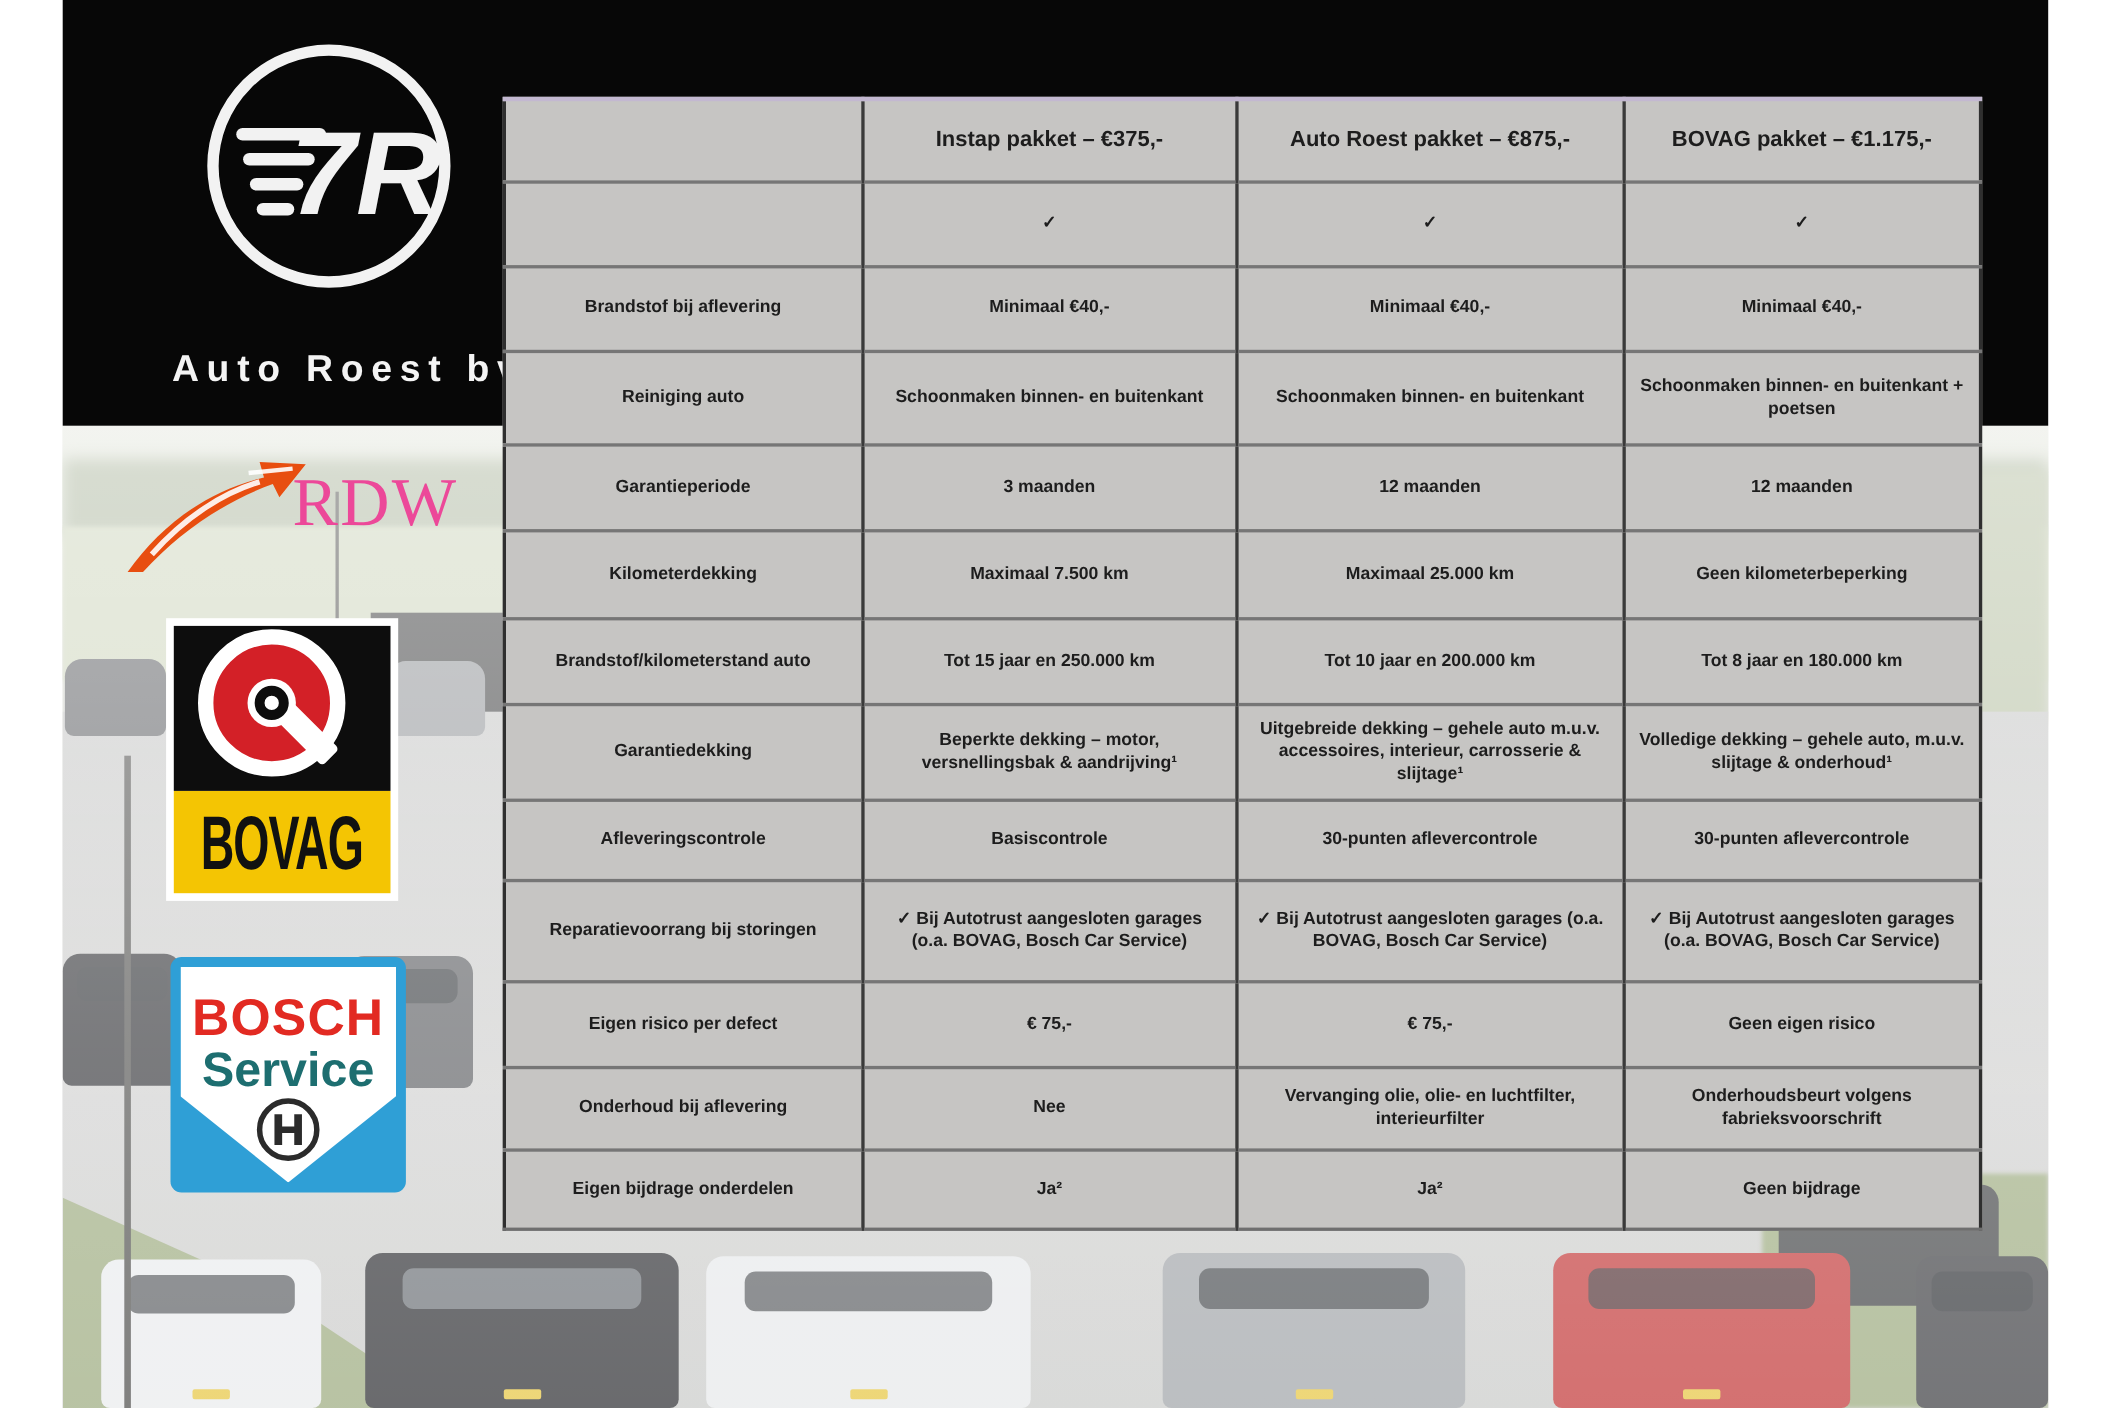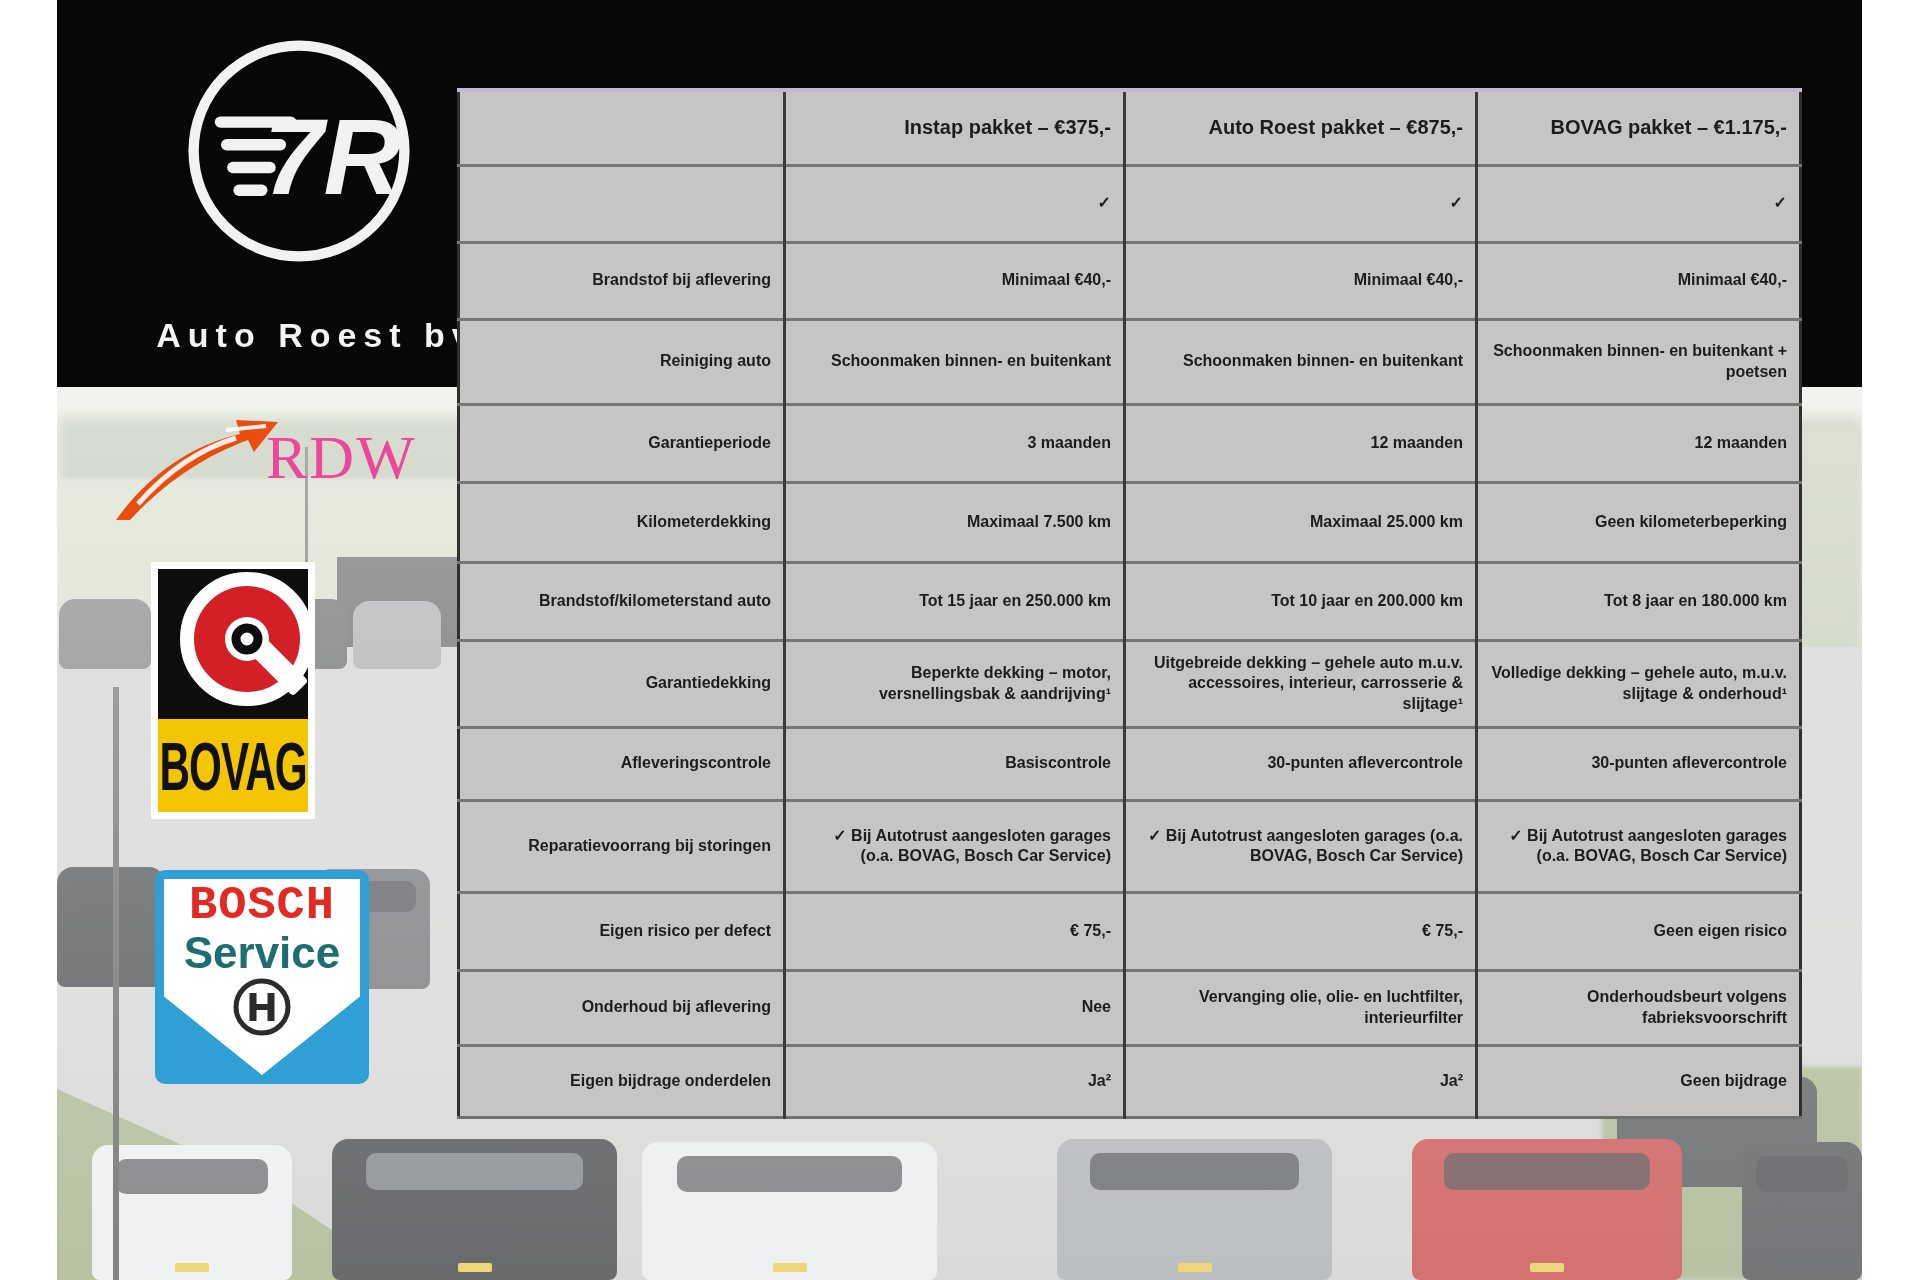--- a/index.html
+++ b/index.html
@@ -32,40 +32,40 @@
   .pole{position:absolute;background:#4b4b49;}
   .car{position:absolute;border-radius:16px 16px 8px 8px;}
   .car .ws{position:absolute;left:12%;top:10%;width:76%;height:26%;border-radius:10px;background:rgba(40,44,48,.75);}
   .car .plate{position:absolute;left:50%;bottom:6%;width:34px;height:9px;margin-left:-17px;background:#e6c53e;border-radius:2px;}
   .wash{position:absolute;inset:0;background:linear-gradient(rgba(255,255,255,.55),rgba(255,255,255,.38) 60%,rgba(255,255,255,.30));}
 
   
   .rdw{position:absolute;left:108px;top:408px;width:320px;height:120px;z-index:6;}
   .rdw-text{position:absolute;left:158px;top:14px;font-family:"Liberation Serif",serif;font-size:62px;
             color:#ec4899;letter-spacing:2px;}
-  .bovag{position:absolute;left:151px;top:562px;width:164px;height:257px;background:#ffffff;z-index:6;
+  .bovag{position:absolute;left:151px;top:562px;width:211px;height:257px;background:#ffffff;z-index:6;
          padding:7px;box-sizing:border-box;}
   .bovag-top{position:relative;width:100%;height:150px;background:#0d0d0d;}
   .bovag-bottom{width:100%;height:93px;background:#f4c503;display:flex;align-items:center;justify-content:center;}
   .bovag-word{font-size:46px;font-weight:bold;color:#111;letter-spacing:-1px;transform:scale(.92,1.5);}
   .bosch{position:absolute;left:155px;top:870px;width:214px;height:214px;background:#2f9fd6;border-radius:10px;
          z-index:6;}
   .bosch-shield{position:absolute;left:9px;top:9px;width:196px;height:196px;background:#ffffff;
                 clip-path:polygon(0 0,100% 0,100% 60%,50% 100%,0 60%);text-align:center;}
-  .bosch-word{font-size:47px;font-weight:900;color:#e22a22;letter-spacing:1px;font-family:Liberation Mono, monospace;}
+  .bosch-word{margin-top:18px;font-size:47px;font-weight:900;color:#e22a22;letter-spacing:1px;}
   .bosch-service{margin-top:-4px;font-size:44px;font-weight:bold;color:#1d6e70;}
   .bosch-anchor{margin-top:-2px;}
 
   
   .pkg-table{position:absolute;left:457px;top:88px;z-index:5;border-collapse:collapse;table-layout:fixed;
              width:1342px;background:#c6c5c3;
              border-top:4px solid #c3b8d1;border-left:3px solid #2f2f2f;border-right:3px solid #2f2f2f;
              border-bottom:3px solid #6f6f6f;}
   .pkg-table th,.pkg-table td{border-top:3px solid #767676;border-left:3px solid #3a3a3a;
-             background:#c6c5c3;color:#1d1d1d;text-align:right;vertical-align:middle;
+             background:#c6c5c3;color:#1d1d1d;text-align:center;vertical-align:middle;
              padding:6px 12px 6px 11px;box-sizing:border-box;}
   .pkg-table tr:first-child th{border-top:none;}
   .pkg-table th:first-child,.pkg-table td:first-child{border-left:none;}
   .pkg-table th{font-size:20px;font-weight:bold;}
   .pkg-table td{font-size:16px;font-weight:bold;line-height:1.28;}
 </style>
 </head>
 <body>
 
 <div class="stage">

